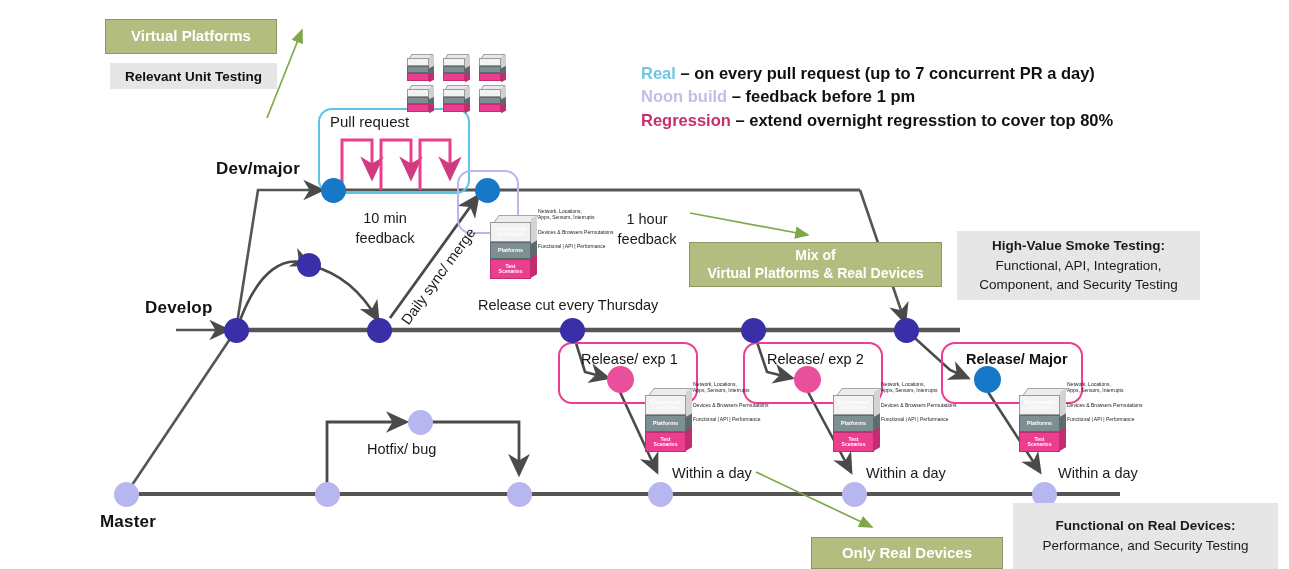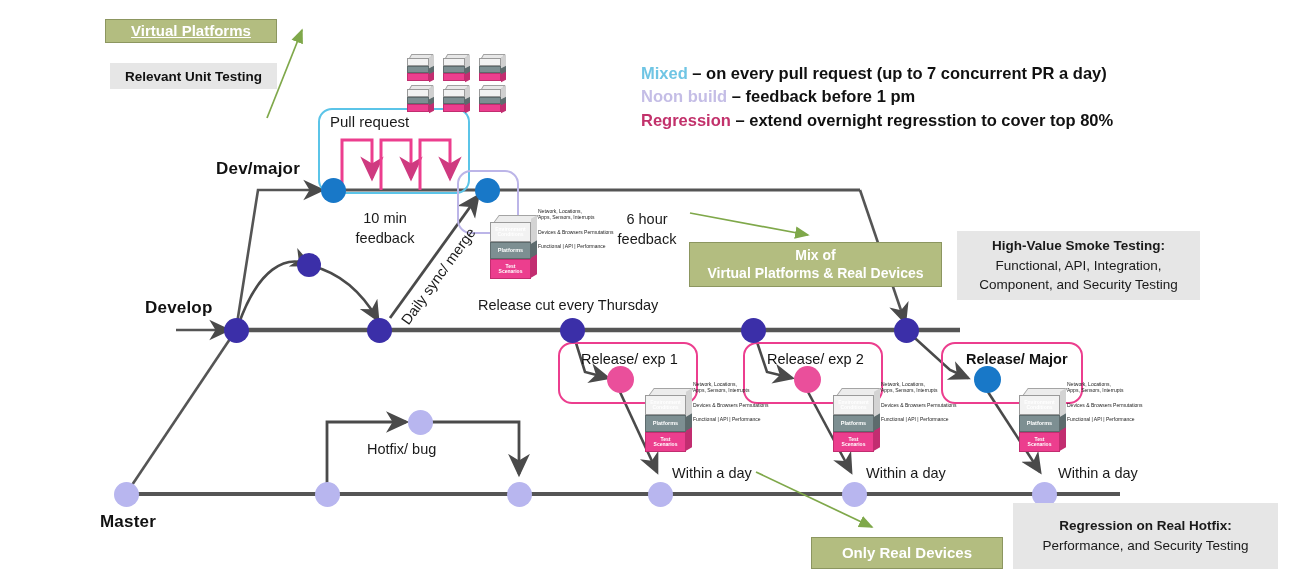--- a/index.html
+++ b/index.html
@@ -170,37 +170,37 @@
   <div class="abs plain" style="left:330px;top:113px;font-size:15px;">Pull request</div>
 
   <div class="abs plain c" style="left:340px;top:209px;width:90px;line-height:1.35;">
     <div>10 min</div>
     <div>feedback</div>
   </div>
 
   <div class="abs plain rot" style="left:398px;top:318px;transform:rotate(-54deg);">Daily sync/ merge</div>
 
   <div class="abs plain c" style="left:603px;top:210px;width:88px;line-height:1.35;">
-    <div>6 hour</div>
+    <div>1 hour</div>
     <div>feedback</div>
   </div>
 
   <div class="abs plain" style="left:478px;top:297px;">Release cut every Thursday</div>
 
   <div class="abs plain" style="left:367px;top:441px;">Hotfix/ bug</div>
 
   <div class="abs plain" style="left:672px;top:465px;">Within a day</div>
   <div class="abs plain" style="left:866px;top:465px;">Within a day</div>
   <div class="abs plain" style="left:1058px;top:465px;">Within a day</div>
 
   <div class="abs rel-title" style="left:581px;top:351px;">Release/ exp 1</div>
   <div class="abs rel-title" style="left:767px;top:351px;">Release/ exp 2</div>
   <div class="abs rel-title" style="left:966px;top:351px;font-weight:bold;">Release/ Major</div>
 
-  <div class="abs green-box" style="left:105px;top:19px;width:172px;height:24px;font-size:15px;text-decoration:underline;">
+  <div class="abs green-box" style="left:105px;top:19px;width:172px;height:35px;font-size:15px;">
     <span>Virtual Platforms</span>
   </div>
 
   <div class="abs green-box" style="left:689px;top:242px;width:253px;height:45px;flex-direction:column;">
     <span>Mix of</span>
     <span>Virtual Platforms &amp; Real Devices</span>
   </div>
 
   <div class="abs grey-unit" style="left:110px;top:63px;width:167px;height:26px;">
     <span>Relevant Unit Testing</span>
@@ -210,27 +210,27 @@
     <span>Only Real Devices</span>
   </div>
 
   <div class="abs grey-box" style="left:957px;top:231px;width:243px;height:69px;">
     <span class="bx-t">High-Value Smoke Testing:</span>
     <span>Functional, API, Integration,</span>
     <span>Component, and Security Testing</span>
   </div>
 
   <div class="abs grey-box" style="left:1013px;top:503px;width:265px;height:66px;">
-    <span class="bx-t">Regression on Real Hotfix:</span>
+    <span class="bx-t">Functional on Real Devices:</span>
     <span>Performance, and Security Testing</span>
   </div>
 
   <div class="abs legend" style="left:641px;top:62px;width:540px;">
     <div>
-      <span class="lg-smoke">Mixed</span><span> – on every pull request (up to 7 concurrent PR a day)</span>
+      <span class="lg-smoke">Real</span><span> – on every pull request (up to 7 concurrent PR a day)</span>
     </div>
     <div>
       <span class="lg-noon">Noon build</span><span> – feedback before 1 pm</span>
     </div>
     <div>
       <span class="lg-reg">Regression</span><span> – extend overnight regresstion to cover top 80%</span>
     </div>
   </div>
 
   <div class="abs" style="left:407px;top:54px;width:100px;height:56px;">

